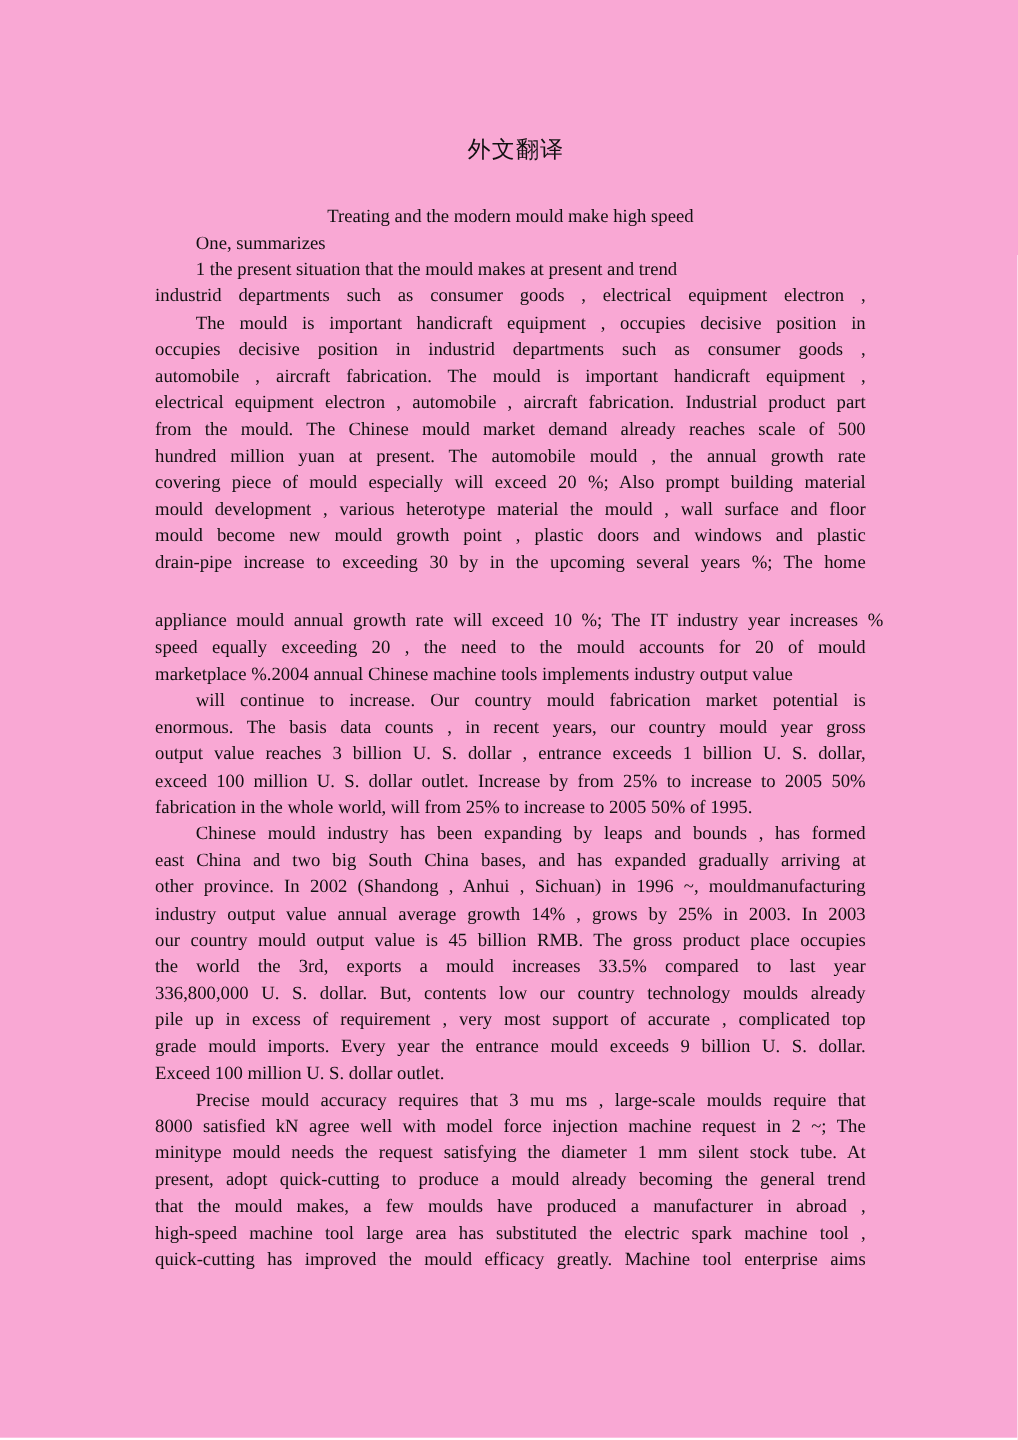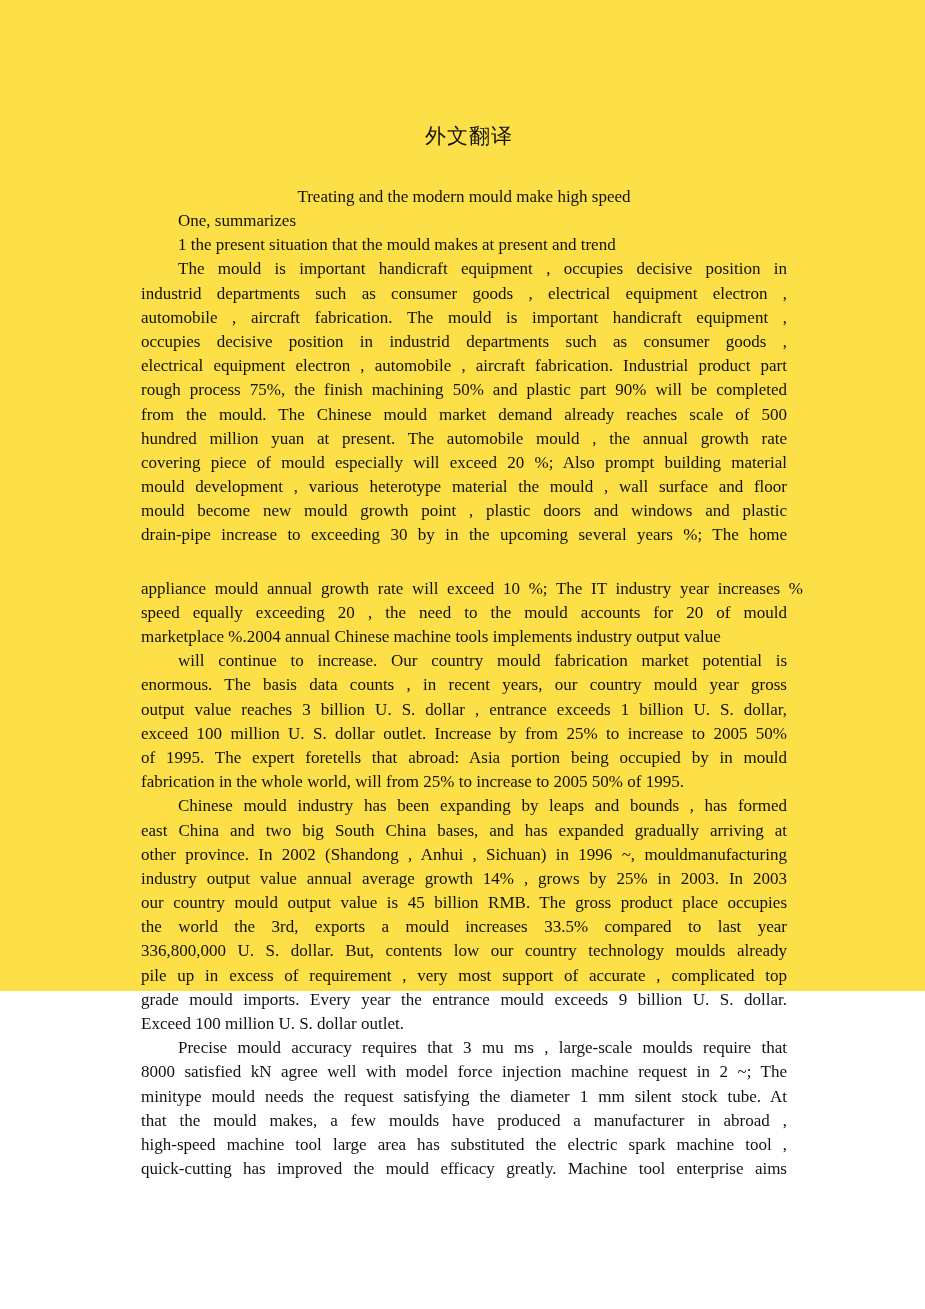--- a/index.html
+++ b/index.html
@@ -12,22 +12,22 @@
     height: 1309px;
     position: relative;
     overflow: hidden;
     font-family: "Liberation Serif", "DejaVu Serif", serif;
     color: #111111;
   }
   .page {
     position: absolute;
     left: 0; top: 0;
     width: 925px;
-    height: 991px;
-    background: #fde047;
+    height: 1307px;
+    background: #f9a8d4;
   }
   .doc-heading {
     position: absolute;
     top: 121px;
     left: 0;
     width: 938px;
     text-align: center;
     font-family: "DejaVu Sans", sans-serif;
     font-size: 21px;
     line-height: 30px;
@@ -71,61 +71,60 @@
 
   <div class="doc-heading">外文翻译</div>
 
   <div class="article-title">Treating and the modern mould make high speed</div>
 
   <div class="body">
     <span class="line indent">One, summarizes</span>
     <span class="line indent">1 the present situation that the mould makes at present and trend</span>
 
     <div>
+      <span class="line j">industrid departments such as consumer goods , electrical equipment electron ,</span>
       <span class="line j indent">The mould is important handicraft equipment , occupies decisive position in</span>
-      <span class="line j">industrid departments such as consumer goods , electrical equipment electron ,</span>
+      <span class="line j">occupies decisive position in industrid departments such as consumer goods ,</span>
       <span class="line j">automobile , aircraft fabrication. The mould is important handicraft equipment ,</span>
-      <span class="line j">occupies decisive position in industrid departments such as consumer goods ,</span>
       <span class="line j">electrical equipment electron , automobile , aircraft fabrication. Industrial product part</span>
-      <span class="line j">rough process 75%, the finish machining 50% and plastic part 90% will be completed</span>
       <span class="line j">from the mould. The Chinese mould market demand already reaches scale of 500</span>
       <span class="line j">hundred million yuan at present. The automobile mould , the annual growth rate</span>
       <span class="line j">covering piece of mould especially will exceed 20 %; Also prompt building material</span>
       <span class="line j">mould development , various heterotype material the mould , wall surface and floor</span>
       <span class="line j">mould become new mould growth point , plastic doors and windows and plastic</span>
       <span class="line j">drain-pipe increase to exceeding 30 by in the upcoming several years %; The home</span>
       <span class="line j overflow">appliance mould annual growth rate will exceed 10 %; The IT industry year increases %</span>
       <span class="line j">speed equally exceeding 20 , the need to the mould accounts for 20 of mould</span>
       <span class="line">marketplace %.2004 annual Chinese machine tools implements industry output value</span>
     </div>
 
     <div>
       <span class="line j indent">will continue to increase. Our country mould fabrication market potential is</span>
       <span class="line j">enormous. The basis data counts , in recent years, our country mould year gross</span>
       <span class="line j">output value reaches 3 billion U. S. dollar , entrance exceeds 1 billion U. S. dollar,</span>
       <span class="line j">exceed 100 million U. S. dollar outlet. Increase by from 25% to increase to 2005 50%</span>
-      <span class="line j">of 1995. The expert foretells that abroad: Asia portion being occupied by in mould</span>
       <span class="line">fabrication in the whole world, will from 25% to increase to 2005 50% of 1995.</span>
     </div>
 
     <div>
       <span class="line j indent">Chinese mould industry has been expanding by leaps and bounds , has formed</span>
       <span class="line j">east China and two big South China bases, and has expanded gradually arriving at</span>
       <span class="line j">other province. In 2002 (Shandong , Anhui , Sichuan) in 1996 ~, mouldmanufacturing</span>
       <span class="line j">industry output value annual average growth 14% , grows by 25% in 2003. In 2003</span>
       <span class="line j">our country mould output value is 45 billion RMB. The gross product place occupies</span>
       <span class="line j">the world the 3rd, exports a mould increases 33.5% compared to last year</span>
       <span class="line j">336,800,000 U. S. dollar. But, contents low our country technology moulds already</span>
       <span class="line j">pile up in excess of requirement , very most support of accurate , complicated top</span>
       <span class="line j">grade mould imports. Every year the entrance mould exceeds 9 billion U. S. dollar.</span>
       <span class="line">Exceed 100 million U. S. dollar outlet.</span>
     </div>
 
     <div>
       <span class="line j indent">Precise mould accuracy requires that 3 mu ms , large-scale moulds require that</span>
       <span class="line j">8000 satisfied kN agree well with model force injection machine request in 2 ~; The</span>
       <span class="line j">minitype mould needs the request satisfying the diameter 1 mm silent stock tube. At</span>
+      <span class="line j">present, adopt quick-cutting to produce a mould already becoming the general trend</span>
       <span class="line j">that the mould makes, a few moulds have produced a manufacturer in abroad ,</span>
       <span class="line j">high-speed machine tool large area has substituted the electric spark machine tool ,</span>
       <span class="line j">quick-cutting has improved the mould efficacy greatly. Machine tool enterprise aims</span>
     </div>
   </div>
 </div>
 
 </body></html>

